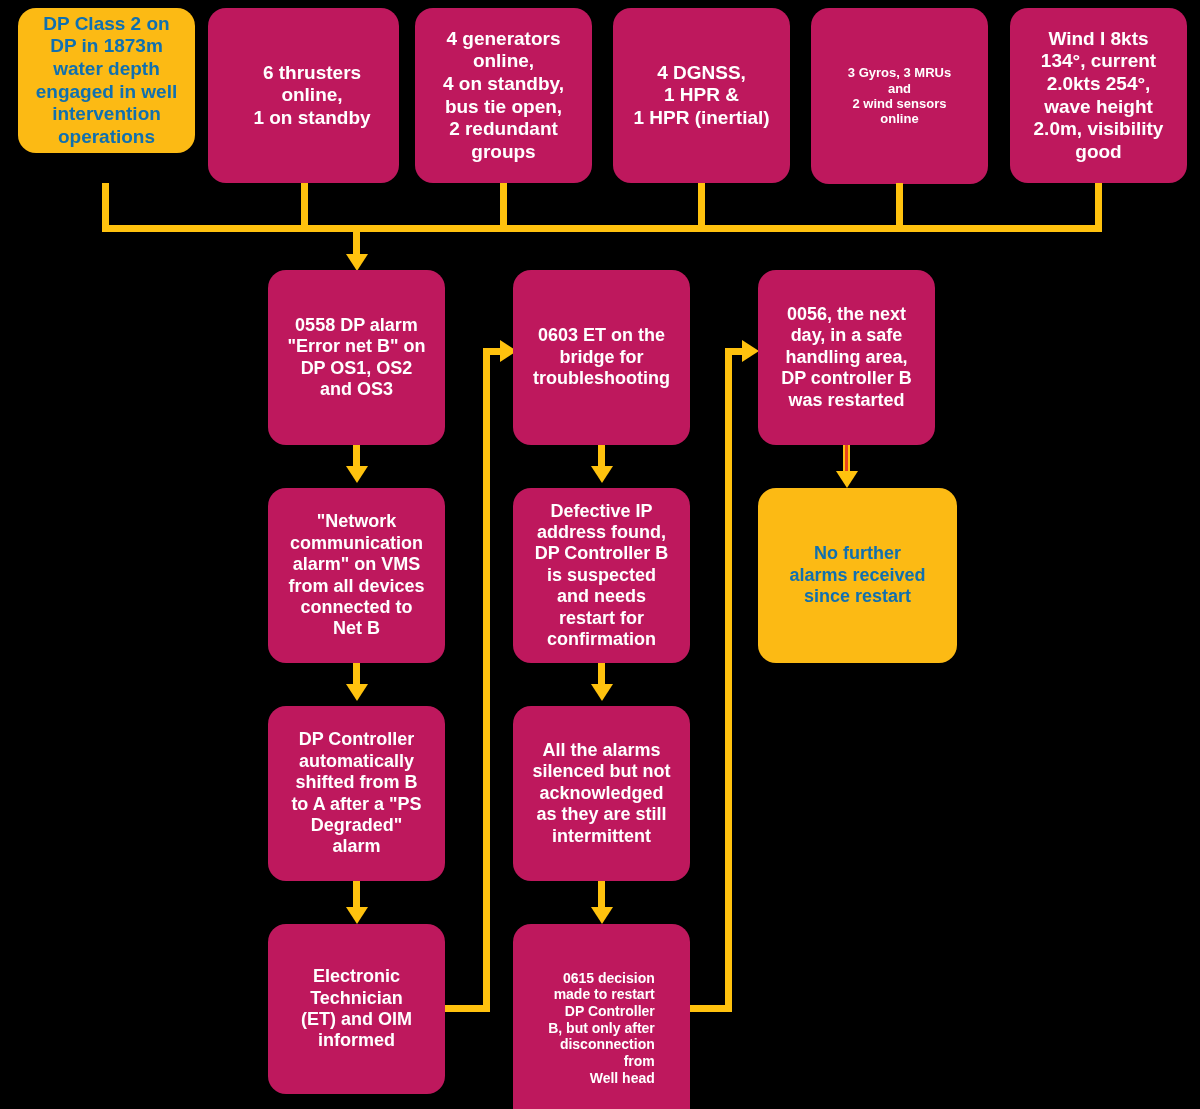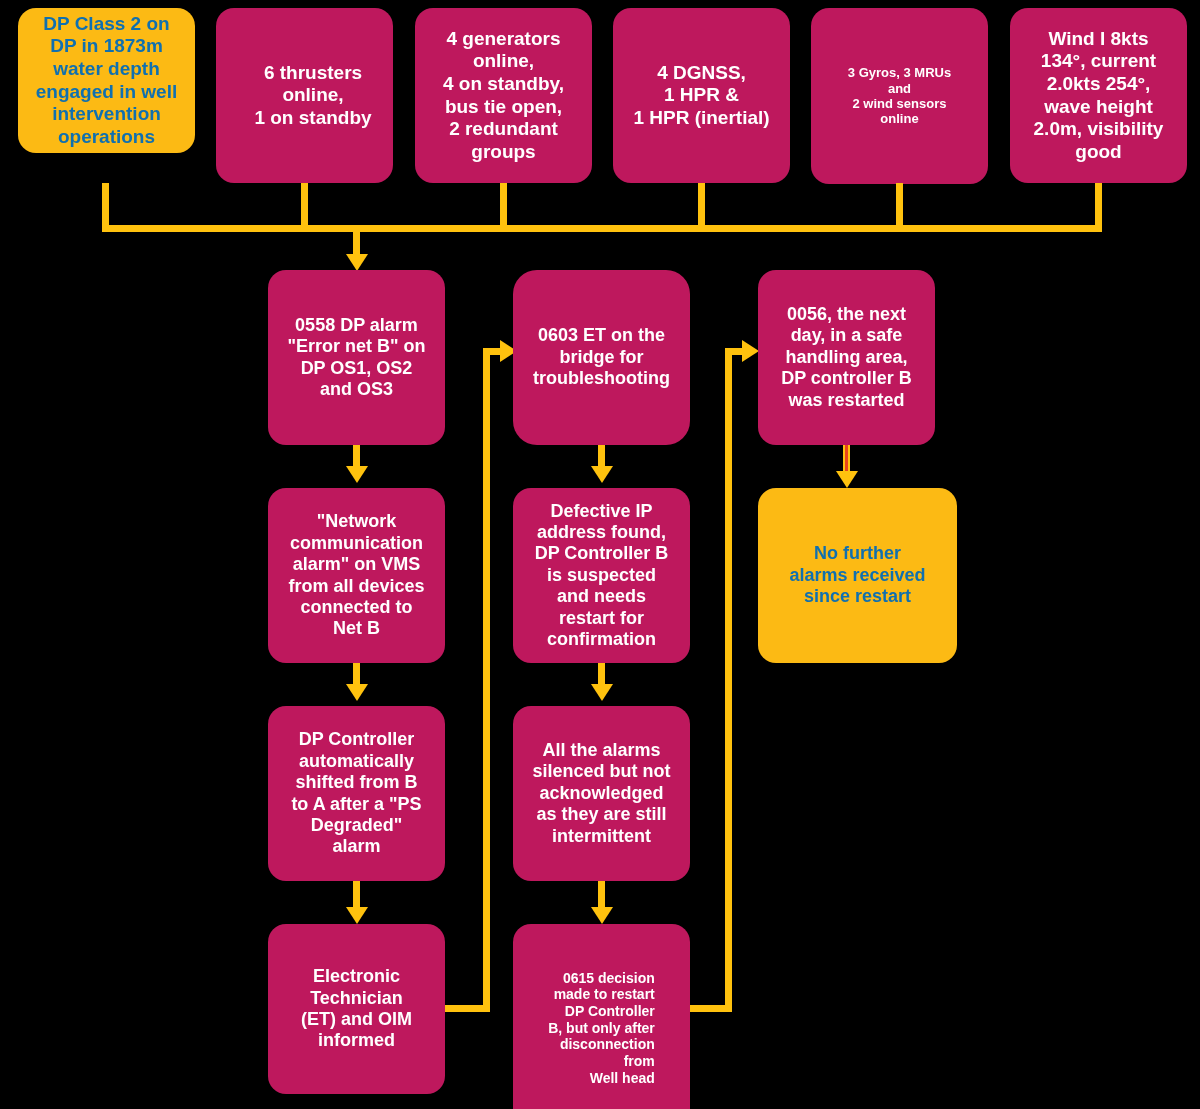--- a/index.html
+++ b/index.html
@@ -54,21 +54,21 @@
 
 <div id="stage">
 
   <div class="node yellow" style="left:18px;top:8px;width:177px;height:145px;font-size:19px;">DP Class 2 on
 DP in 1873m
 water depth
 engaged in well
 intervention
 operations</div>
 
-  <div class="node blue" style="left:216px;top:8px;width:177px;height:175px;font-size:19px;padding-left:27px;">6 thrusters
+  <div class="node blue" style="left:208px;top:8px;width:191px;height:175px;font-size:19px;padding-left:27px;">6 thrusters
 online,
 1 on standby</div>
 
   <div class="node blue" style="left:415px;top:8px;width:177px;height:175px;font-size:19px;">4 generators
 online,
 4 on standby,
 bus tie open,
 2 redundant
 groups</div>
 
@@ -131,21 +131,21 @@
   <div class="node blue" style="left:268px;top:924px;width:177px;height:170px;font-size:18px;">Electronic
 Technician
 (ET) and OIM
 informed</div>
 
   <div class="hline" style="left:445px;top:1005px;width:45px;height:7px;"></div>
   <div class="vline" style="left:483px;top:348px;width:7px;height:664px;"></div>
   <div class="hline" style="left:483px;top:348px;width:24px;height:7px;"></div>
   <div class="arrowright" style="left:500px;top:340px;"></div>
 
-  <div class="node blue" style="left:513px;top:270px;width:177px;height:175px;font-size:18px;border-radius:24px;">0603 ET on the
+  <div class="node blue" style="left:513px;top:270px;width:177px;height:175px;font-size:18px;">0603 ET on the
 bridge for
 troubleshooting</div>
 
   <div class="vline" style="left:598px;top:445px;width:7px;height:24px;"></div>
   <div class="arrowdown" style="left:591px;top:466px;"></div>
 
   <div class="node blue" style="left:513px;top:488px;width:177px;height:175px;font-size:18px;">Defective IP
 address found,
 DP Controller B
 is suspected

